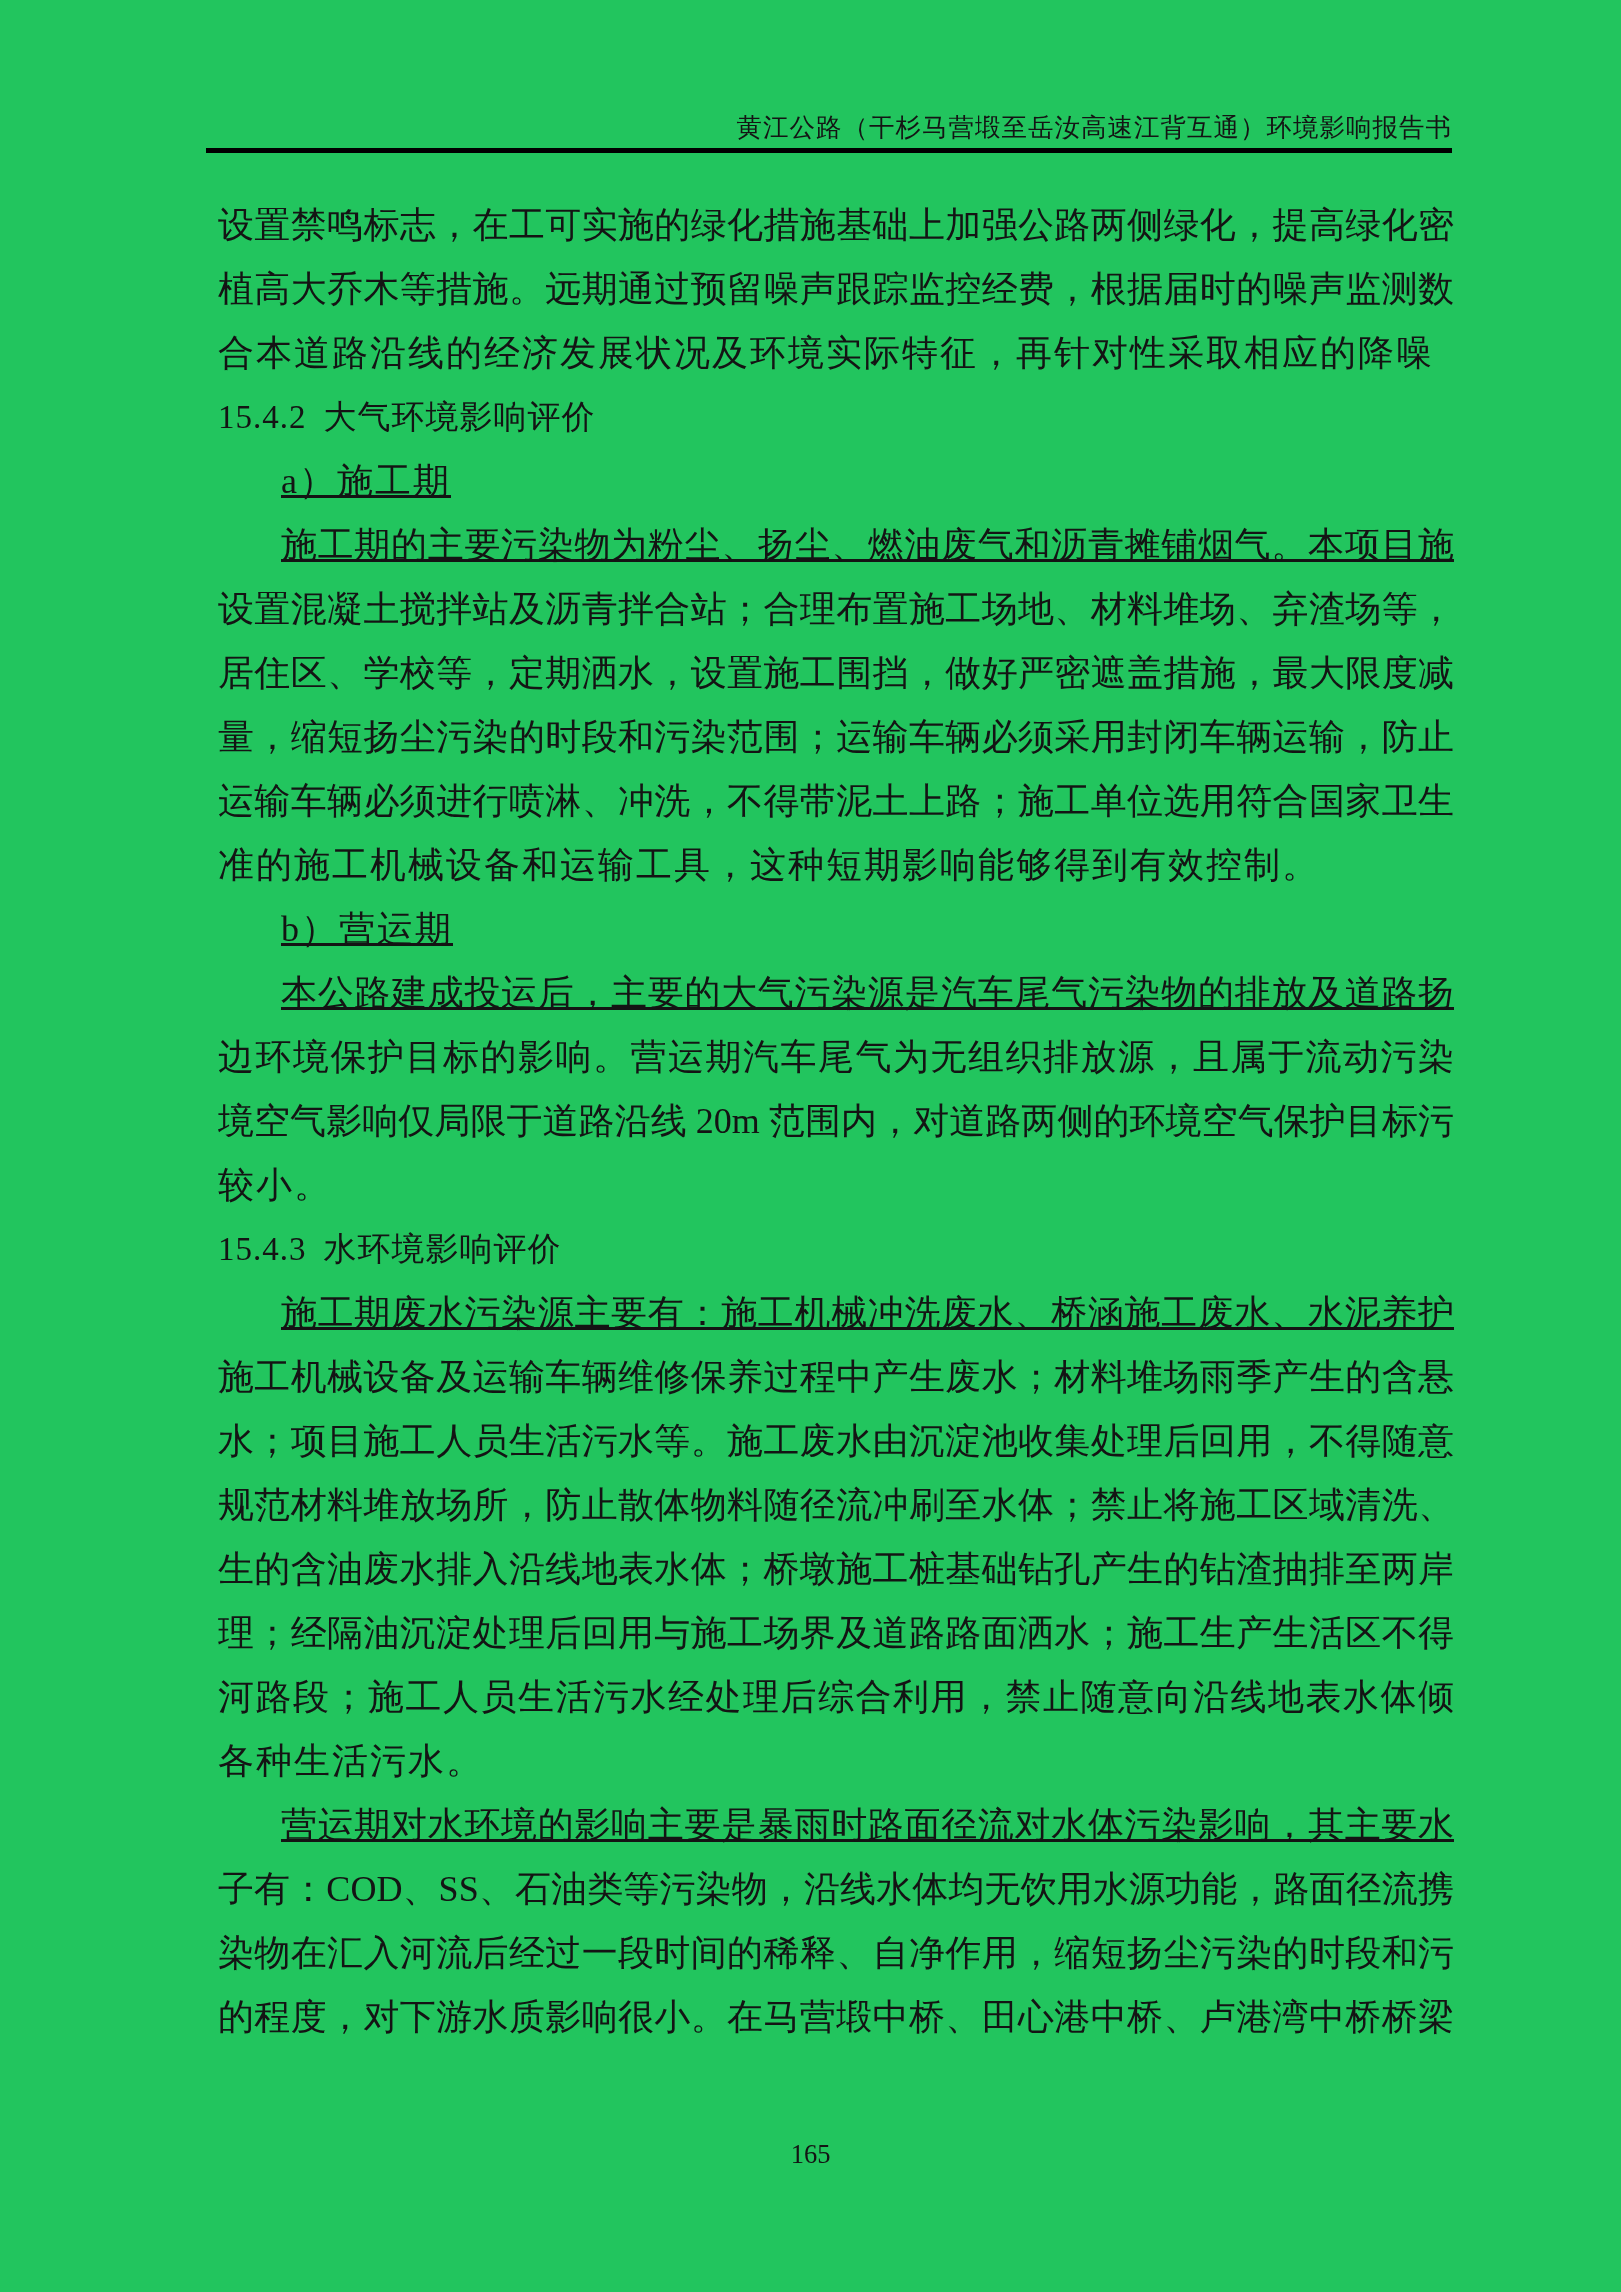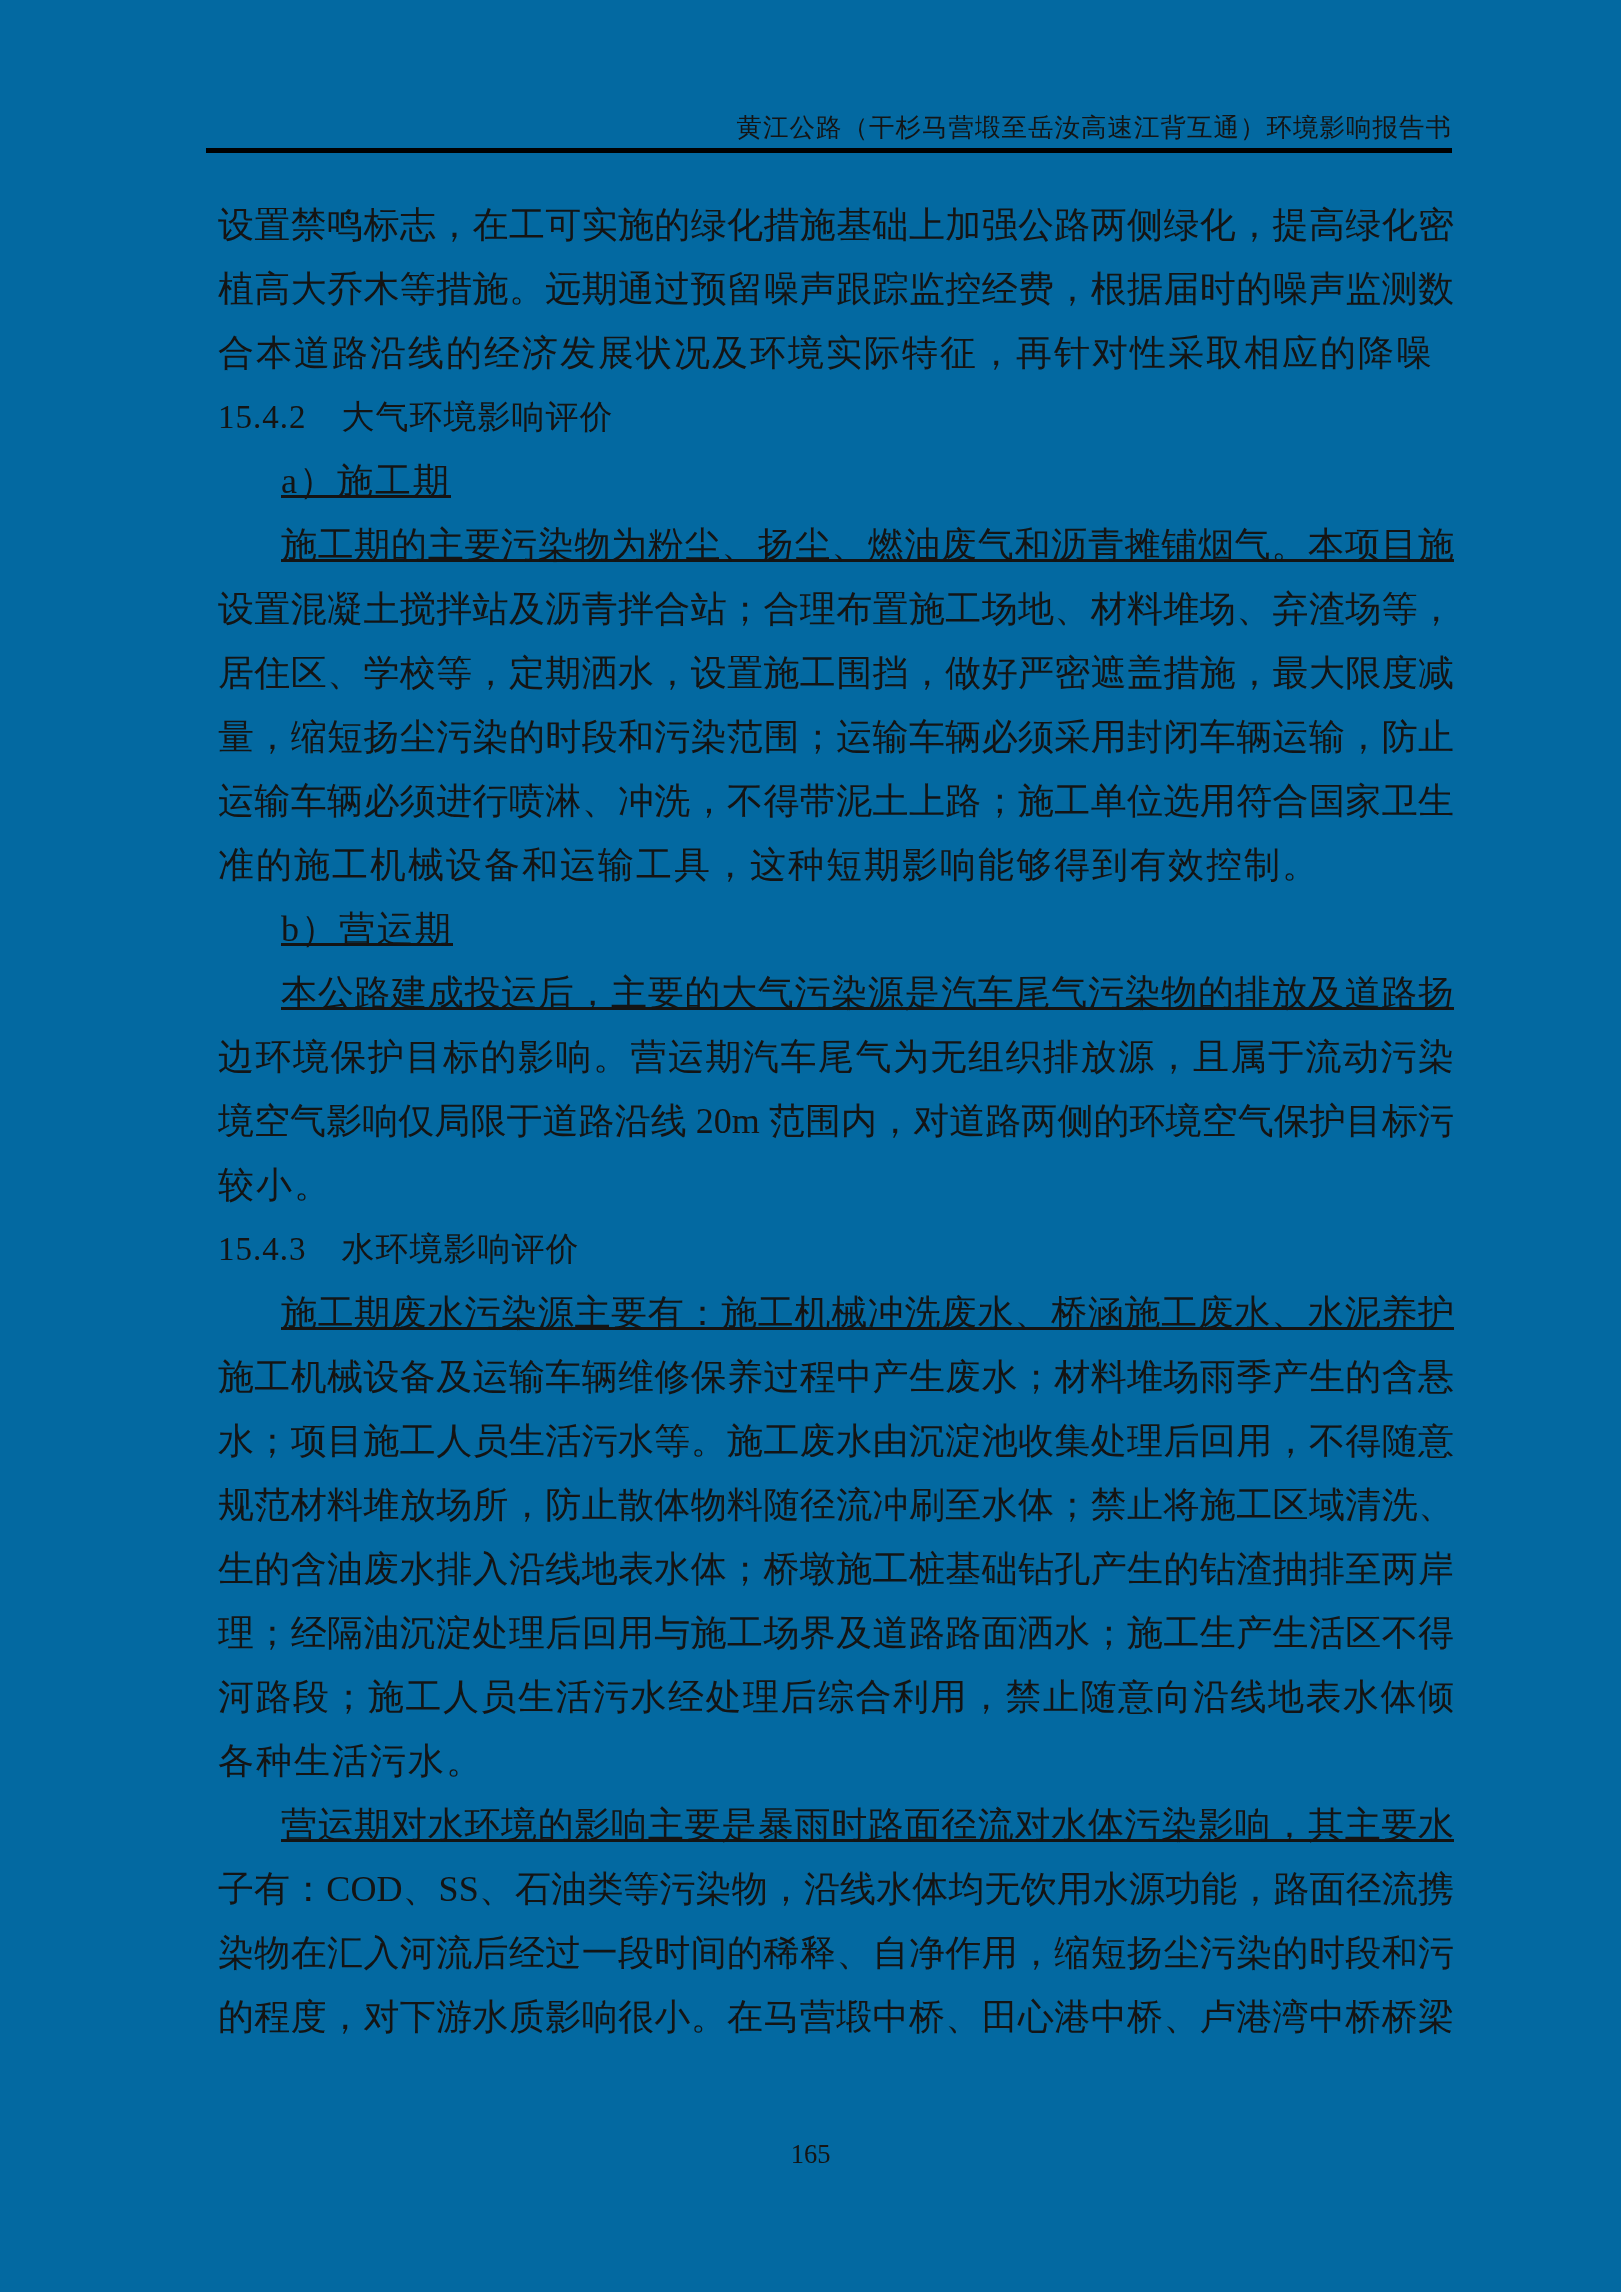--- a/index.html
+++ b/index.html
@@ -4,21 +4,21 @@
 <style>
   html, body { margin: 0; padding: 0; }
   body {
     width: 1621px; height: 2293px;
     background: #ffffff;
     font-family: "Liberation Serif", "DejaVu Serif", serif;
     color: #141414;
     position: relative;
     overflow: hidden;
   }
-  .page { position: absolute; inset: 0; background: #0369a1; }
+  .page { position: absolute; inset: 0; background: #22c55e; }
 
   
   .header-title {
     position: absolute;
     top: 110px; right: 169px;
     font-size: 25.5px;
     letter-spacing: 1px;
     white-space: nowrap;
   }
   .header-rule {
@@ -37,21 +37,21 @@
     height: 64px;
     line-height: 64px;
     font-size: 36px;
     overflow: hidden;
     white-space: normal;
   }
   .fill { text-align: justify; text-align-last: justify; }
   .end  { letter-spacing: 2px; }
   .ind  { padding-left: 63px; text-decoration: underline; }
   .heading { font-size: 33px; letter-spacing: 1px; }
-  .hnum { margin-right: 35px; }
+  .hnum { margin-right: 17px; }
 
   
   .footer {
     position: absolute;
     top: 2139px; left: 0; right: 0;
     text-align: center;
   }
   .page-number { font-size: 26.5px; }
 </style>
 </head>

